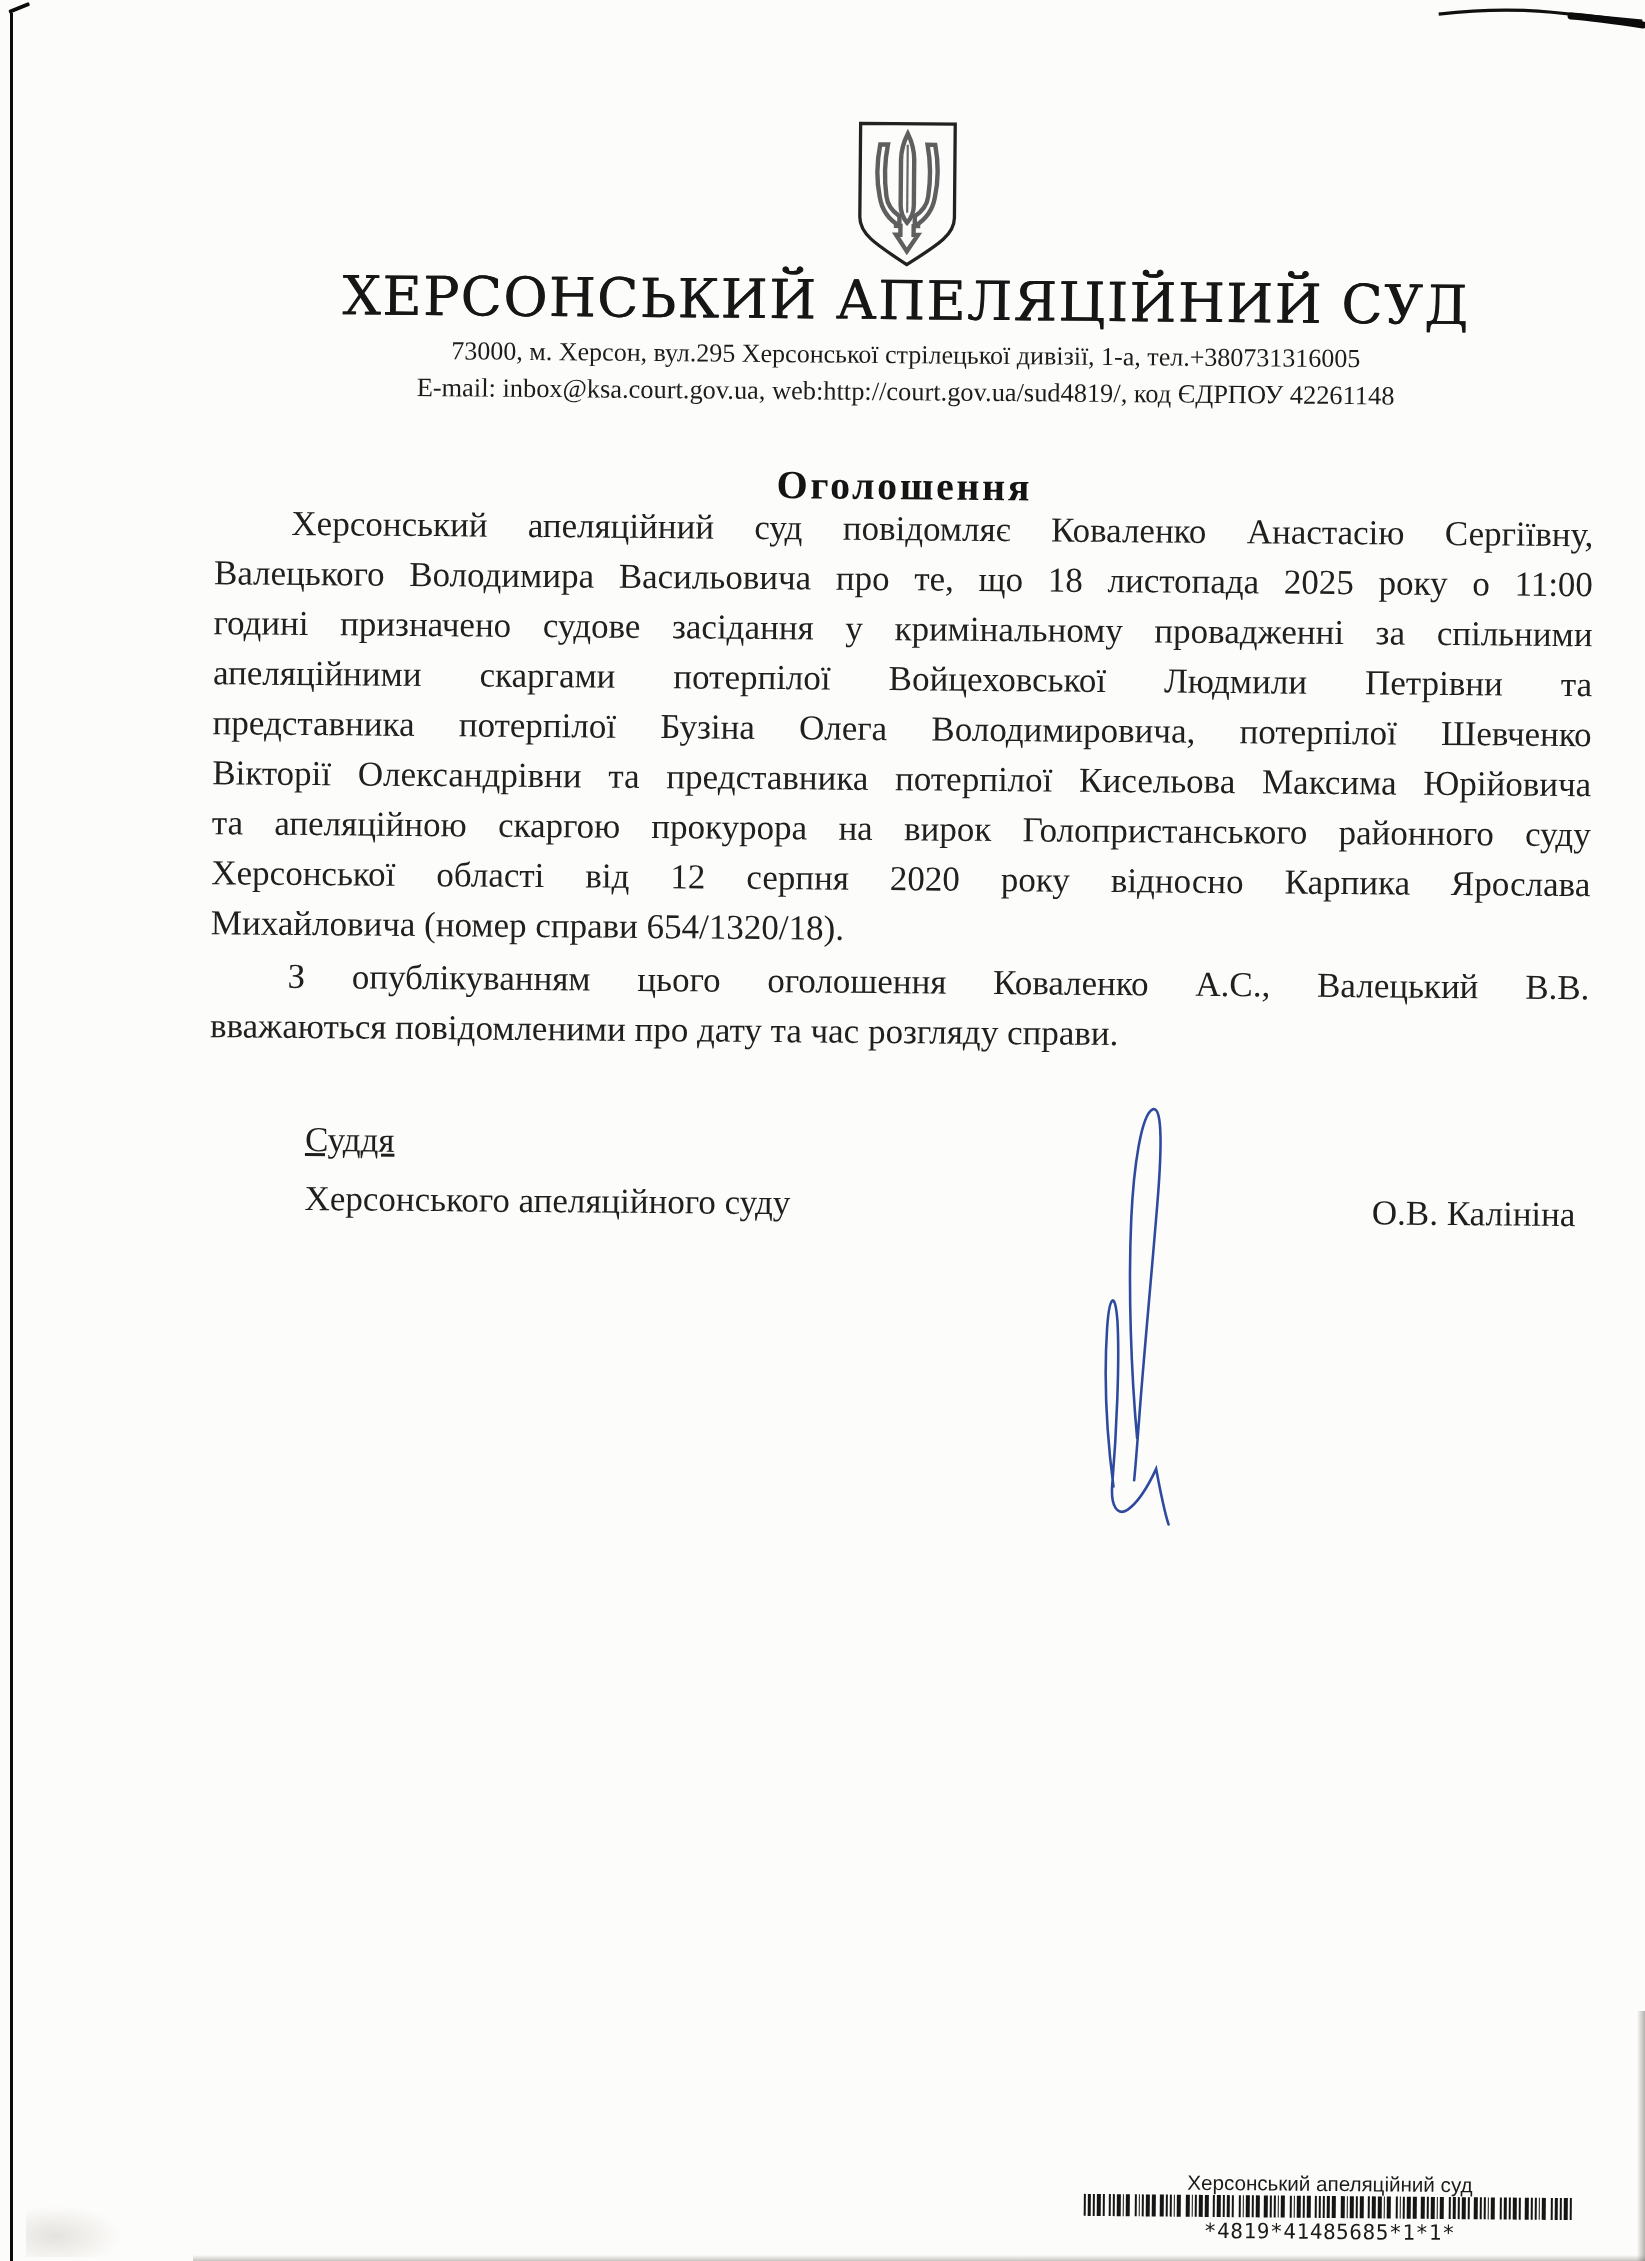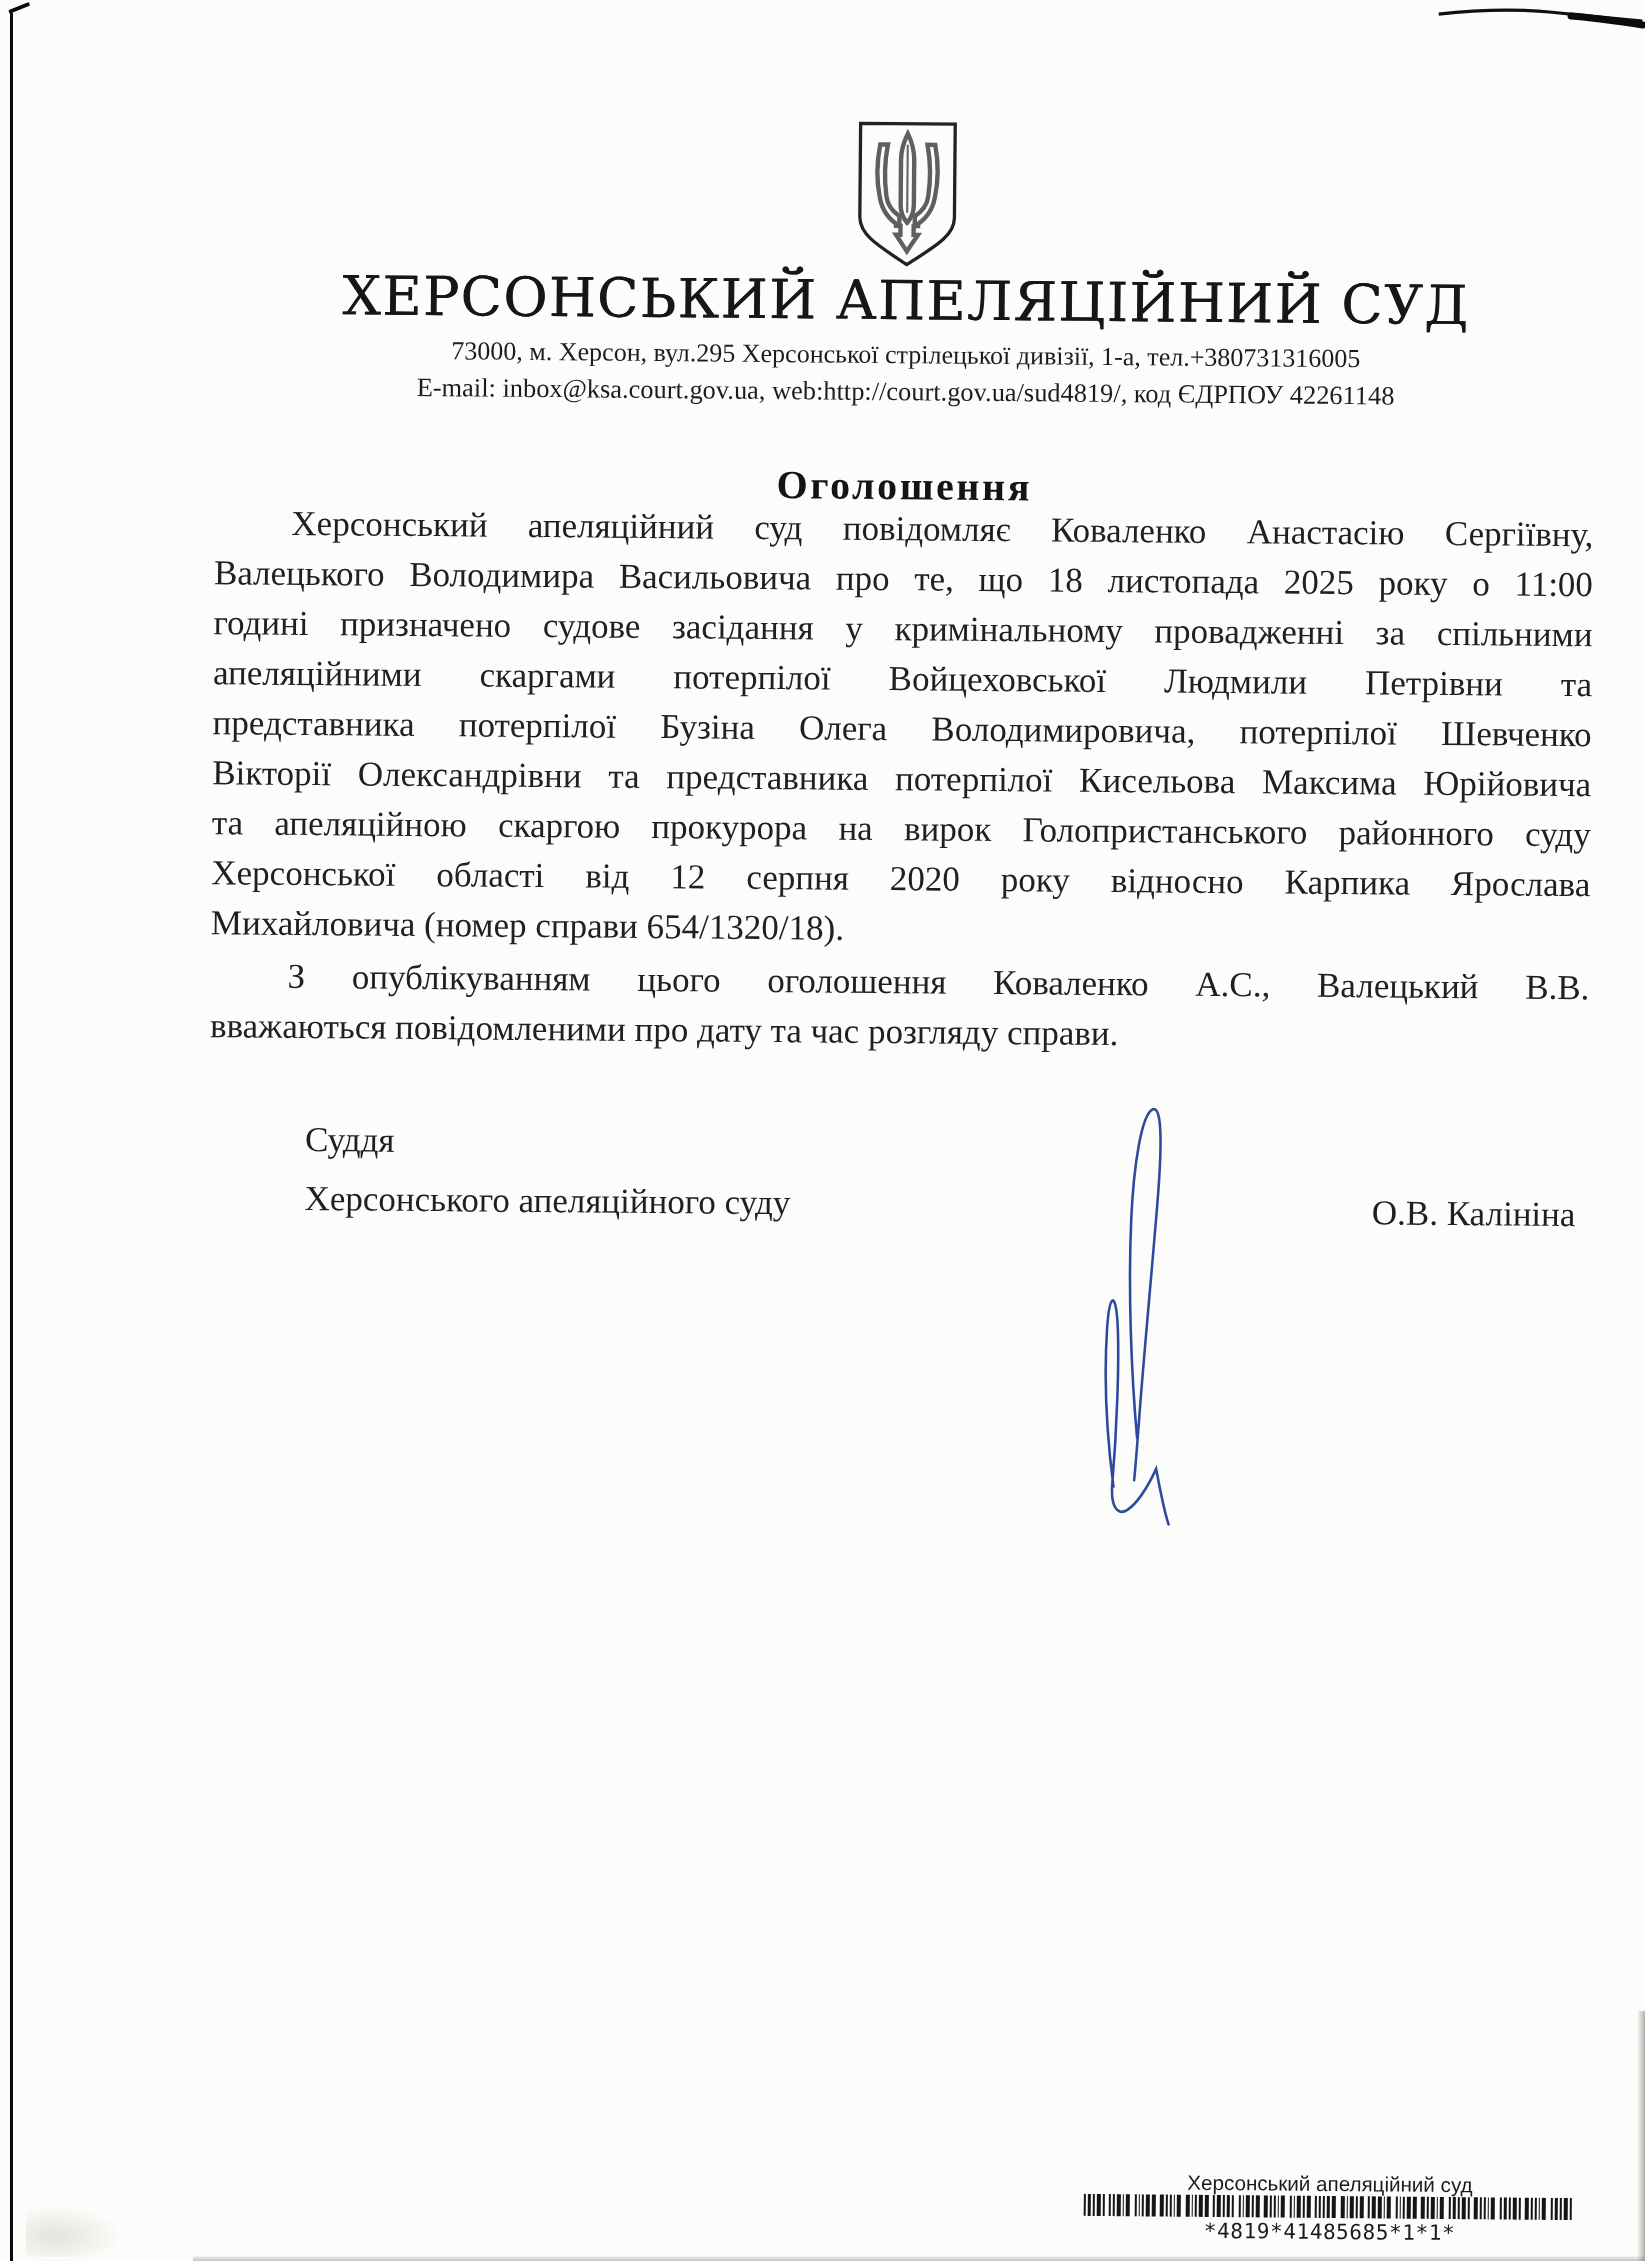--- a/index.html
+++ b/index.html
@@ -33,21 +33,21 @@
 
   .doc-title{position:absolute;left:219px;top:456px;width:1379px;text-align:center;font-size:40px;font-weight:700;letter-spacing:2.6px;color:#141414;}
 
   .paragraphs{position:absolute;left:219px;top:498px;width:1379px;font-size:35px;line-height:50px;color:#202020;}
   .para{margin:0;}
   .para + .para{margin-top:2.6px;}
   .line{text-align:justify;text-align-last:justify;white-space:normal;}
   .line.first{padding-left:77px;}
   .line.last{text-align:last;text-align-last:left;}
 
-  .sig-role-1{position:absolute;left:315px;top:1119px;font-size:35px;}
+  .sig-role-1{position:absolute;left:315px;top:1119px;font-size:35px;text-decoration:underline;}
   .sig-role-2{position:absolute;left:315px;top:1178px;font-size:35px;}
   .sig-name{position:absolute;left:1257px;top:1183px;width:329px;text-align:right;font-size:35px;}
   .sig-ink{position:absolute;left:1067px;top:1088px;width:142px;height:433px;}
 
   .footer-block{position:absolute;left:1091px;top:2162px;width:516px;}
   .footer-court{font-family:"Liberation Sans", sans-serif;font-size:20.6px;color:#1a1a1a;text-align:center;line-height:23px;}
   .barcode-bars{height:22px;margin-top:1.3px;display:flex;justify-content:center;align-items:stretch;}
   .barcode-bars i{display:inline-block;height:100%;background:#151515;margin-right:1.9px;}
   .barcode-bars i.gap{background:transparent;width:2.6px;margin-right:0;}
   .barcode-value{font-family:"DejaVu Sans Mono", monospace;font-size:21px;color:#1a1a1a;text-align:center;margin-top:1.3px;letter-spacing:0.6px;}

